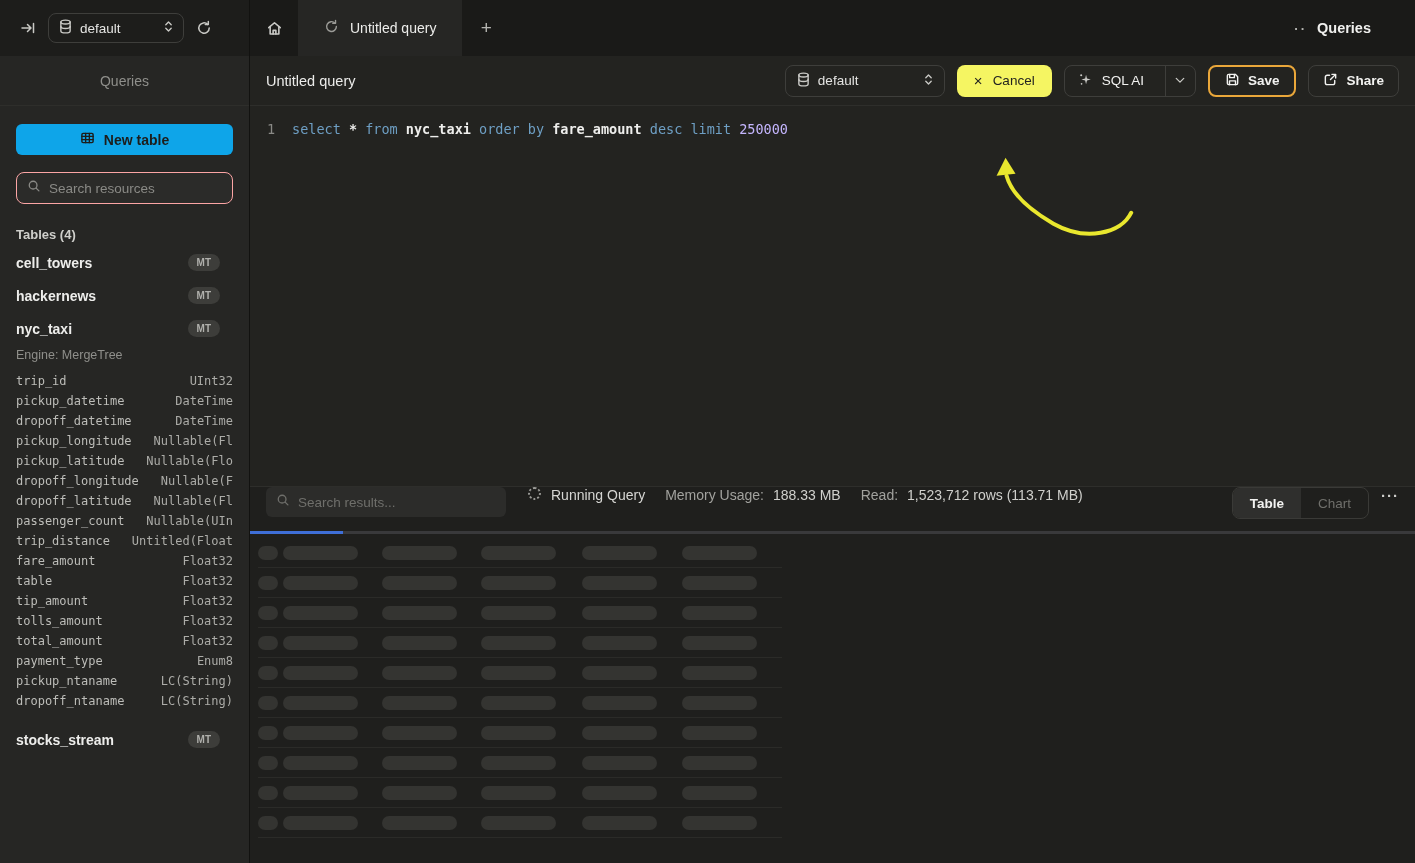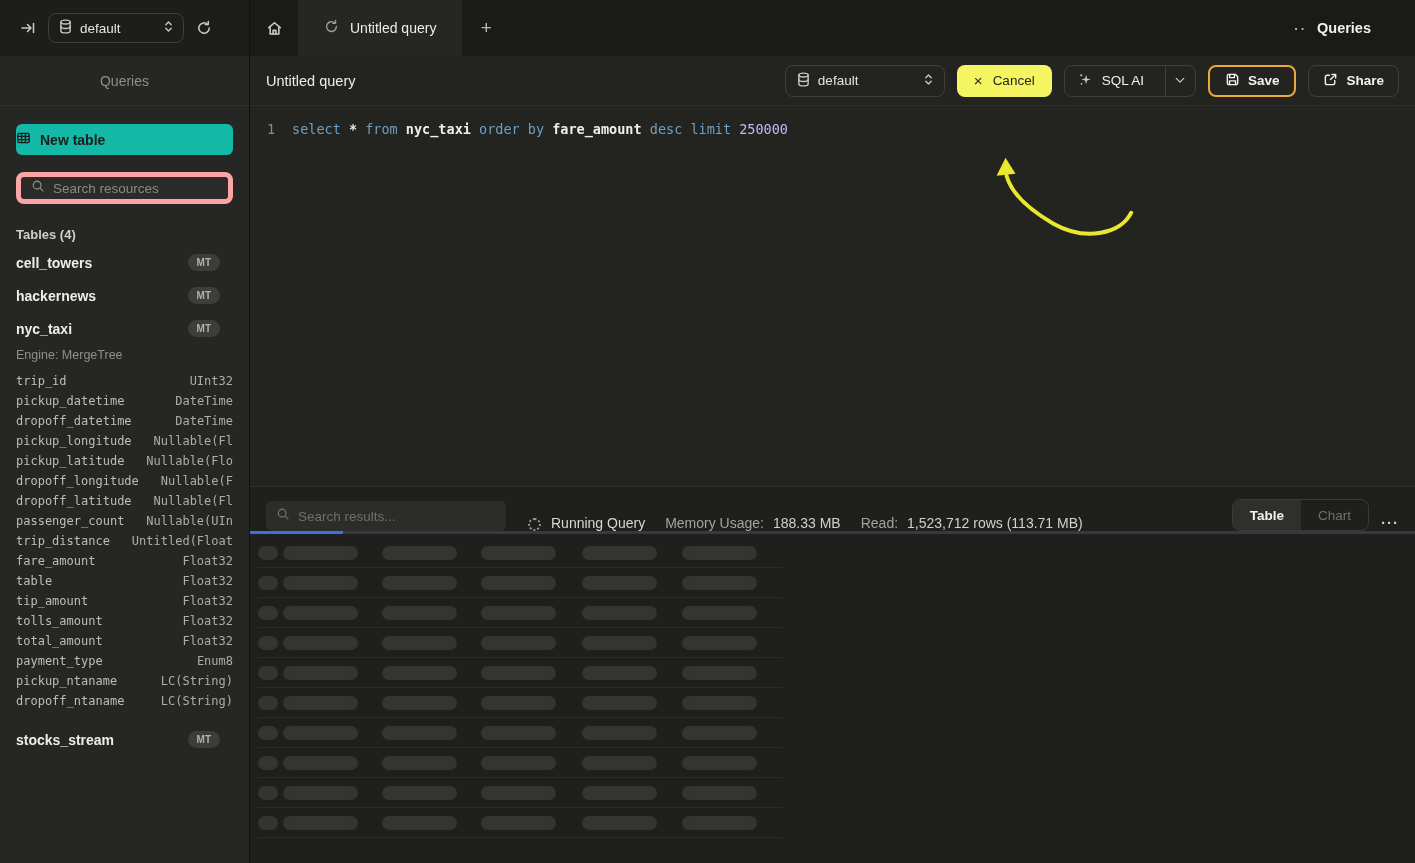--- a/index.html
+++ b/index.html
@@ -19,22 +19,22 @@
   .plus-btn { width:48px; display:flex; align-items:center; justify-content:center; color:#b5b5b1; font-size:19px; }
   .topbar-right { display:flex; align-items:center; gap:10px; padding-right:44px; font-size:14.5px; font-weight:600; color:#f0f0ee; }
   .dots-icon { color:#b5b5b1; font-weight:700; letter-spacing:2px; font-size:13px; }
 
   
   .sidebar { position:absolute; top:56px; left:0; bottom:0; width:250px; background:#262624; border-right:1px solid #121210; display:flex; flex-direction:column; }
   .sidebar-tabs { height:50px; display:flex; border-bottom:1px solid #2e2e2b; flex-shrink:0; }
   .s-tab { flex:1; display:flex; align-items:center; justify-content:center; font-size:14px; color:#8f8f8b; position:relative; cursor:pointer; }
   .s-tab.active { color:#f2f2f0; font-weight:600; }
   .s-tab.active::after { content:""; position:absolute; left:0; right:0; bottom:-1px; height:3px; background:#f0ee35; }
-  .new-table-btn { margin:18px 16px 0; height:31px; background:#14b8a6; border-radius:6px; color:#1d1d1b; font-weight:600; font-size:14px; display:flex; align-items:center; gap:9px; cursor:pointer; flex-shrink:0; }
-  .search-box { margin:17px 16px 0; height:32px; background:#2b2b29; border:5px solid #fca5a5; border-radius:8px; display:flex; align-items:center; gap:8px; padding:0 10px; flex-shrink:0; }
+  .new-table-btn { margin:18px 16px 0; height:31px; background:#0ea5e9; border-radius:6px; color:#1d1d1b; font-weight:600; font-size:14px; display:flex; align-items:center; justify-content:center; gap:9px; cursor:pointer; flex-shrink:0; }
+  .search-box { margin:17px 16px 0; height:32px; background:#2b2b29; border:1px solid #fca5a5; border-radius:8px; display:flex; align-items:center; gap:8px; padding:0 10px; flex-shrink:0; }
   .search-box input { background:transparent; border:none; outline:none; color:#c9c9c5; font-size:13.5px; width:100%; font-family:"Liberation Sans",sans-serif; }
   .search-box input::placeholder { color:#8a8a86; }
   .section-label { margin:23px 16px 0; font-size:13px; font-weight:700; color:#cfcfcb; flex-shrink:0; }
   .resource-list { padding:4px 16px 0; overflow:hidden; flex:1; }
   .res-item { height:33px; display:flex; align-items:center; justify-content:space-between; cursor:pointer; }
   .res-name { font-size:14px; font-weight:600; color:#ededeb; }
   .badge { background:#3d3d3a; color:#b0b0ac; font-size:10px; font-weight:700; padding:3px 9px; border-radius:10px; margin-right:13px; }
   .engine-line { font-size:12.5px; color:#8f8f8b; margin:3px 0 9px; }
   .cols { font-family:"DejaVu Sans Mono", monospace; font-size:12px; line-height:20px; margin-bottom:12px; }
   .col-row { display:flex; justify-content:space-between; }
@@ -59,21 +59,21 @@
   .code-line { display:flex; line-height:20px; }
   .gutter { width:42px; text-align:center; color:#8a8a86; flex-shrink:0; user-select:none; }
   .tok-kw { color:#6e9fc4; }
   .tok-id { color:#eeeeec; font-weight:700; }
   .tok-num { color:#c4b5fd; }
   .tok-pl { color:#eeeeec; white-space:pre; }
   .arrow-overlay { position:absolute; inset:0; width:100%; height:100%; pointer-events:none; }
 
   
   .results { flex-shrink:0; background:#1f1f1d; border-top:1px solid #2e2e2b; }
-  .results-toolbar { height:44px; display:flex; align-items:flex-end; padding:0 16px; }
+  .results-toolbar { height:44px; display:flex; align-items:flex-start; padding:0 16px; }
   .rsearch { width:240px; height:30px; background:#2c2c2a; border-radius:6px; display:flex; align-items:center; gap:8px; padding:0 10px; }
   .rsearch input { background:transparent; border:none; outline:none; width:100%; color:#c9c9c5; font-size:13.5px; font-family:"Liberation Sans",sans-serif; }
   .rsearch input::placeholder { color:#6f6f6b; }
   .spinner { width:13px; height:13px; border-radius:50%; border:2px dotted #9b9b97; animation:spin 1.1s linear infinite; flex-shrink:0; margin-left:22px; }
   @keyframes spin { to { transform:rotate(360deg); } }
   .status-text { font-size:14px; color:#d6d6d3; margin-left:10px; }
   .stat-label { font-size:14px; color:#a2a29e; margin-left:20px; }
   .stat-value { font-size:14px; color:#d0d0cc; margin-left:9px; }
   .toggle { display:flex; align-items:stretch; border:1px solid #3a3a37; border-radius:8px; overflow:hidden; height:32px; margin-left:auto; }
   .seg { padding:0 17px; display:flex; align-items:center; font-size:13.5px; cursor:pointer; }

